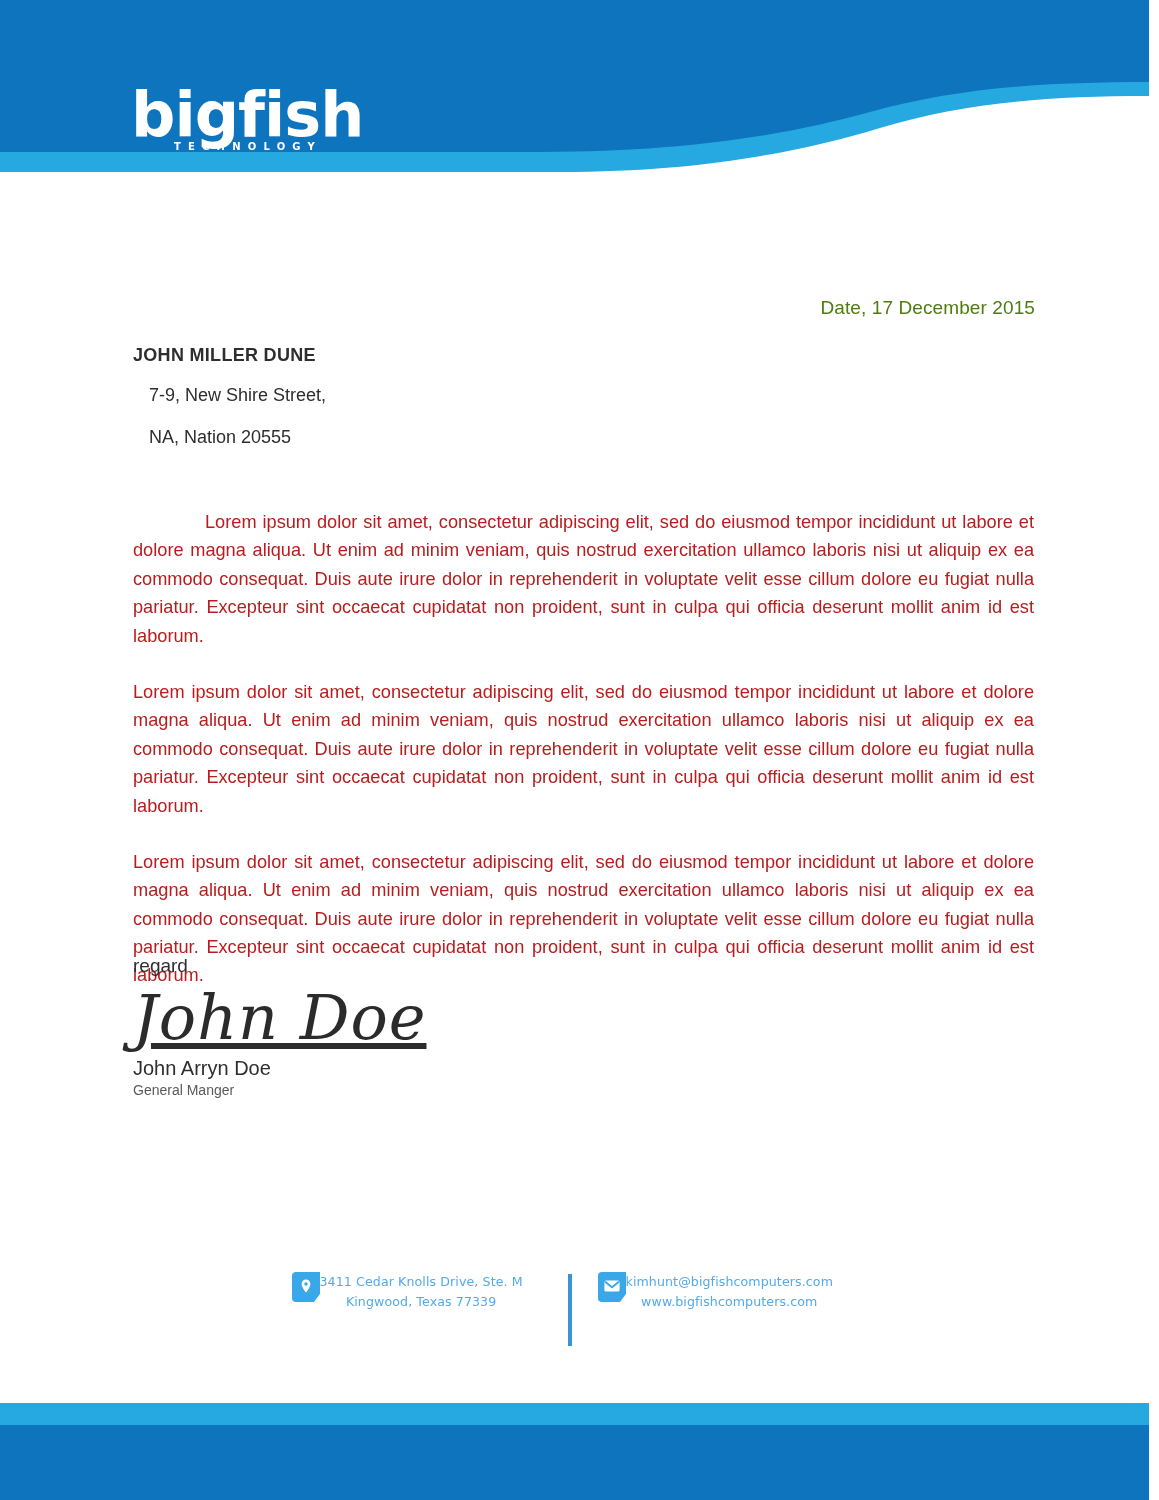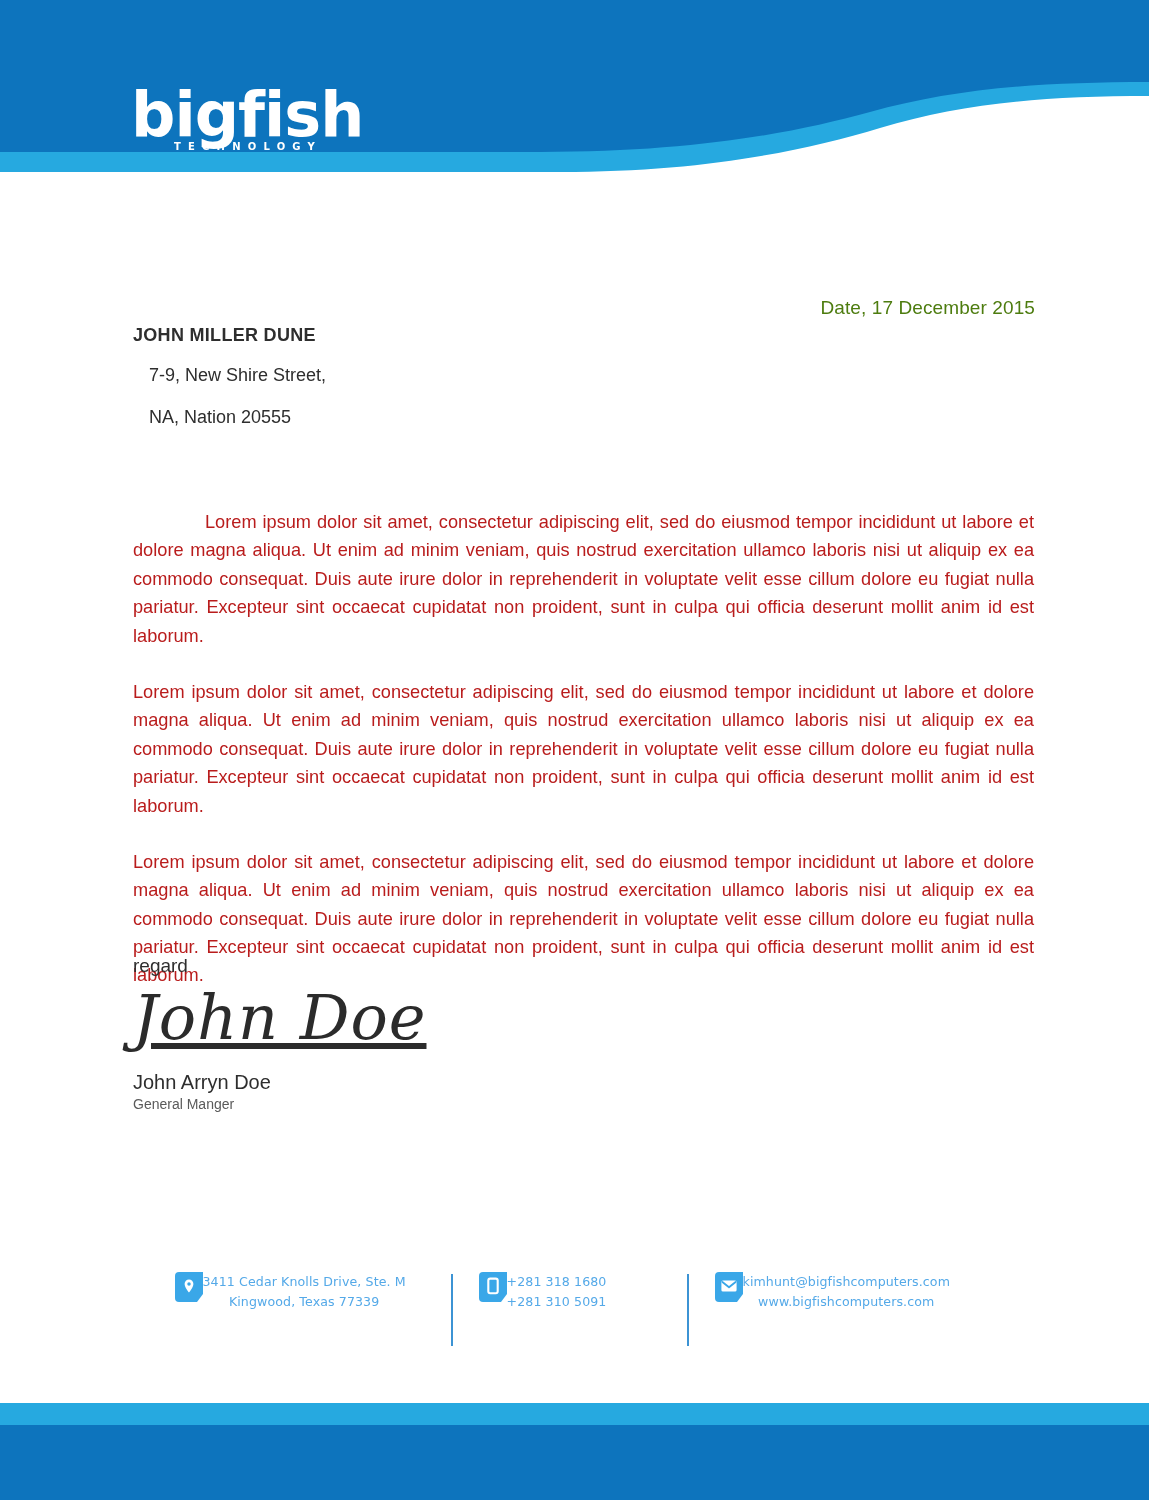--- a/index.html
+++ b/index.html
@@ -69,21 +69,21 @@
     top: 297px;
     font-size: 19px;
     color: #4d7c0f;
     letter-spacing: 0.1px;
   }
 
   
   .recipient {
     position: absolute;
     left: 133px;
-    top: 325px;
+    top: 345px;
     color: #2e2e2e;
   }
   .recipient-name {
     font-size: 18px;
     font-weight: 700;
     letter-spacing: 0.3px;
     margin: 0 0 6px 0;
   }
   .recipient-line {
     font-size: 18px;
@@ -127,21 +127,21 @@
     font-weight: 400;
     color: #2b2b2b;
     line-height: 1.05;
     letter-spacing: 1px;
     margin: 0 0 2px 0;
     text-decoration: underline;
   }
   .sig-name {
     font-size: 20px;
     color: #2e2e2e;
-    margin: 21px 0 2px 0;
+    margin: 7px 0 2px 0;
   }
   .sig-title {
     font-size: 14px;
     color: #5a5a5a;
     margin: 0;
   }
 
   
   .footer-contact {
     position: absolute;
@@ -256,32 +256,20 @@
         </svg>
       </div>
       <div class="contact-text">
         <div>3411 Cedar Knolls Drive, Ste. M</div>
         <div>Kingwood, Texas 77339</div>
       </div>
     </div>
 
     <div class="divider"></div>
 
-    <div class="contact-col col-phone">
-      <div class="badge">
-        <svg width="28" height="30" viewBox="0 0 28 30">
-          <path d="M4,0 H28 V22 L22,30 H4 A4,4 0 0 1 0,26 V4 A4,4 0 0 1 4,0 Z" fill="#3aa7e8"></path>
-          <rect x="9.3" y="6.6" width="9.4" height="14.6" rx="1.9" ry="1.9" fill="none" stroke="#ffffff" stroke-width="2.1"></rect>
-        </svg>
-      </div>
-      <div class="contact-text">
-        <div>+281 318 1680</div>
-        <div>+281 310 5091</div>
-      </div>
-    </div>
 
     <div class="divider"></div>
 
     <div class="contact-col col-email">
       <div class="badge">
         <svg width="28" height="30" viewBox="0 0 28 30">
           <path d="M4,0 H28 V22 L22,30 H4 A4,4 0 0 1 0,26 V4 A4,4 0 0 1 4,0 Z" fill="#3aa7e8"></path>
           <rect x="6.4" y="8.6" width="15.2" height="11" rx="1.6" ry="1.6" fill="#ffffff"></rect>
           <path d="M7.4,10.1 L14,15.2 L20.6,10.1" fill="none" stroke="#3aa7e8" stroke-width="1.9" stroke-linecap="round" stroke-linejoin="round"></path>
         </svg>

